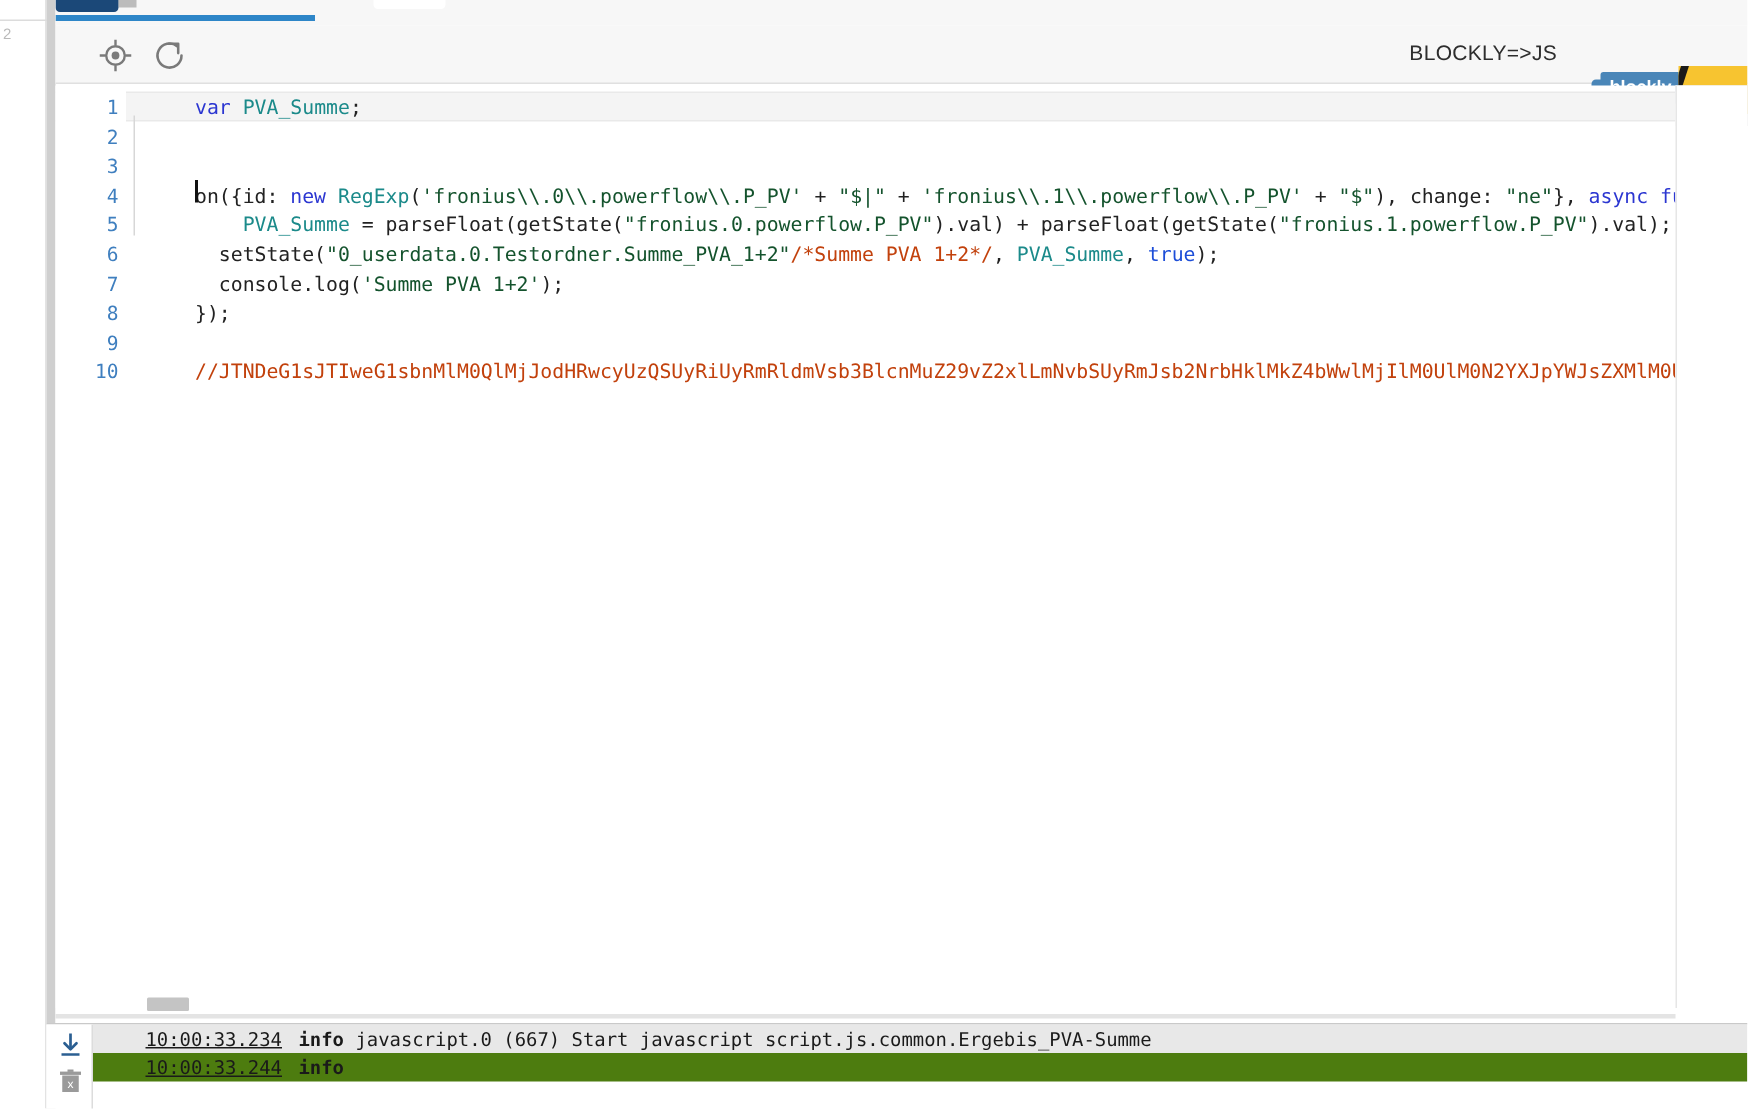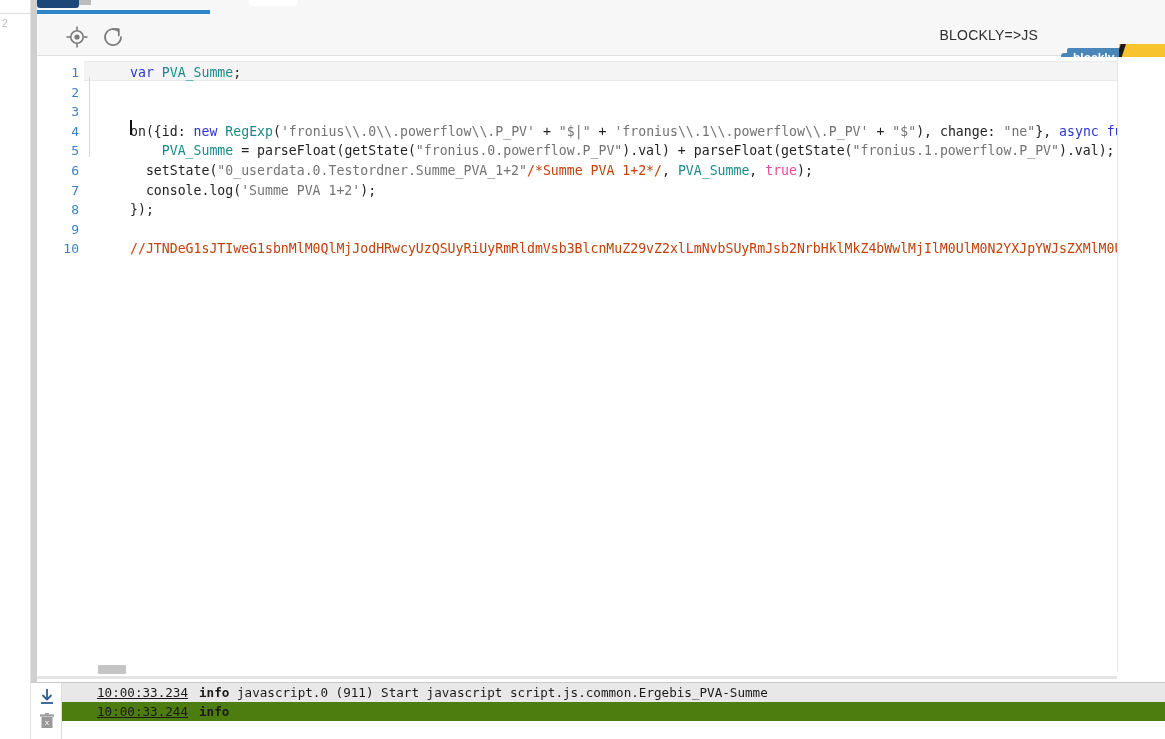--- a/index.html
+++ b/index.html
@@ -152,23 +152,23 @@
 
   .cursor {
     position: absolute; left: 93px; top: 63px; width: 1.5px; height: 15px;
     background: #111;
   }
 
   
   .t-kw    { color: #2b36d1; }
   .t-var   { color: #1b8a8a; margin-top: 16px; }
   .t-plain { color: #222222; }
-  .t-str   { color: #737373; }
+  .t-str   { color: #14532d; }
   .t-com   { color: #c2410c; }
-  .t-bool  { color: #ec4899; }
+  .t-bool  { color: #1d4ed8; }
 
   
   .hscroll-track {
     position: absolute; left: 37px; top: 672px; width: 1080px; height: 14px;
     background: #ffffff;
   }
   .hscroll-thumb {
     position: absolute; left: 98px; top: 665px; width: 28px; height: 9px;
     background: #c4c4c4; border-radius: 1px; cursor: pointer;
   }
@@ -299,18 +299,18 @@
       <div class="log-icon log-icon-trash">
         <svg width="20" height="20" viewBox="0 0 20 20">
           <rect x="4.5" y="6" width="11" height="11" fill="#9a9a9a"></rect>
           <rect x="3" y="3.4" width="14" height="2.2" fill="#9a9a9a"></rect>
           <rect x="8" y="2" width="4" height="1.6" fill="#9a9a9a"></rect>
           <text x="10" y="14.4" font-size="8" fill="#ffffff" text-anchor="middle" font-family="Liberation Sans, sans-serif">x</text>
         </svg>
       </div>
     </div>
     <div class="log-rows" id="log-root">
-        <div class="log-row odd"><span class="lr-time">10:00:33.234</span><span class="lr-sev">info</span><span class="lr-msg">javascript.0 (911) Start javascript script.js.common.Ergebis_PVA-Summe</span></div>
+        <div class="log-row odd"><span class="lr-time">10:00:33.234</span><span class="lr-sev">info</span><span class="lr-msg">javascript.0 (667) Start javascript script.js.common.Ergebis_PVA-Summe</span></div>
         <div class="log-row even"><span class="lr-time">10:00:33.244</span><span class="lr-sev">info</span></div>
       </div>
   </div>
 
 </div>
 
 </body></html>

